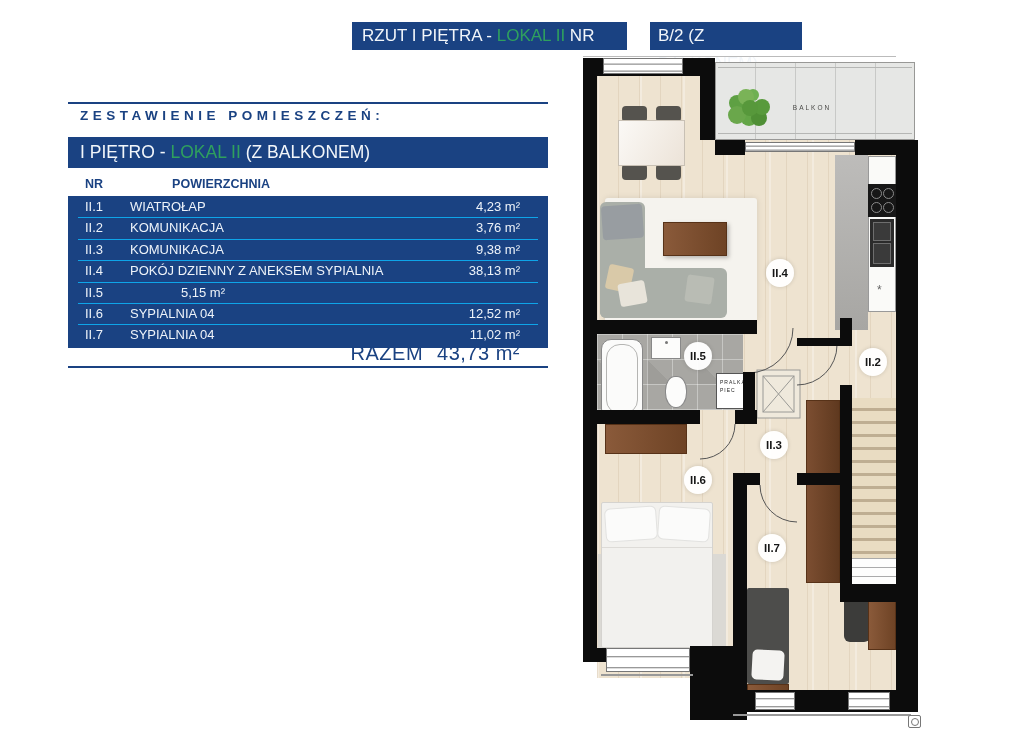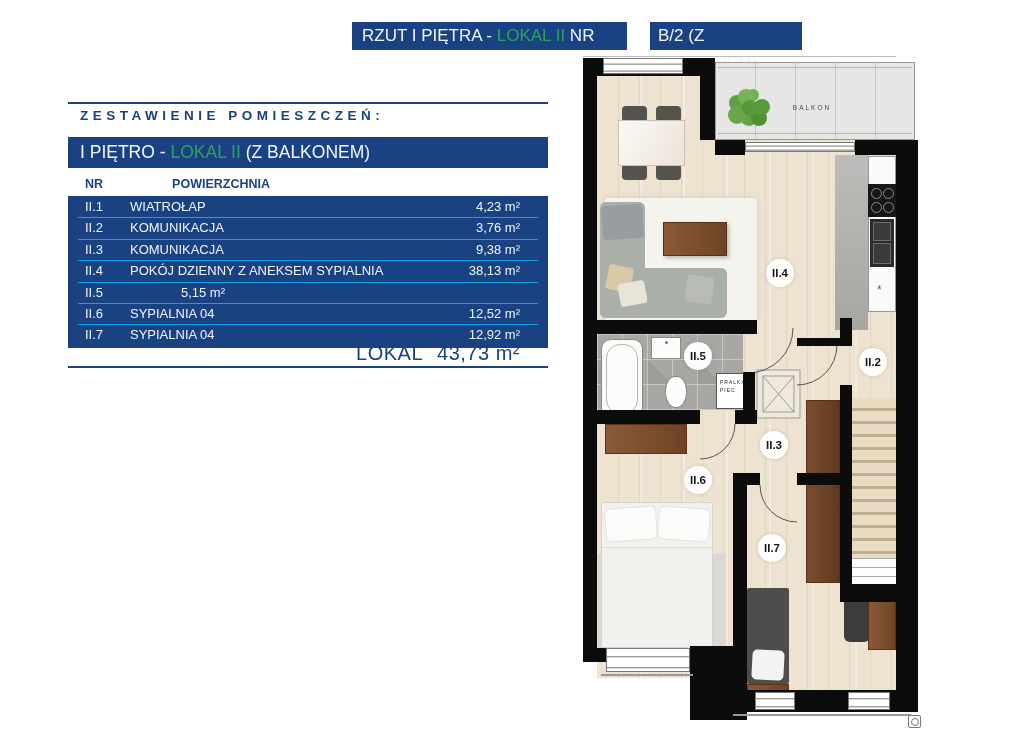--- a/index.html
+++ b/index.html
@@ -127,25 +127,25 @@
         <span class="c-area">5,15 m²</span>
       </div>
     <div class="trow">
         <span class="c-nr">II.6</span>
         <span class="c-name">SYPIALNIA 04</span>
         <span class="c-area">12,52 m²</span>
       </div>
     <div class="trow">
         <span class="c-nr">II.7</span>
         <span class="c-name">SYPIALNIA 04</span>
-        <span class="c-area">12,92 m²</span>
+        <span class="c-area">11,02 m²</span>
       </div>
   </div>
 
-  <div id="razem"><span>LOKAL</span><span class="val">43,73 m²</span></div>
+  <div id="razem"><span>RAZEM</span><span class="val">43,73 m²</span></div>
   <div class="rule" style="left:68px;top:366px;width:480px;"></div>
 
   <div id="plan">
 
     <div class="flr" style="left:14px;top:20px;width:299px;height:636px;"></div>
 
     <div id="balcony">
       <div class="bal-line" style="top:4px;"></div>
       <div class="bal-line" style="bottom:5px;"></div>
     </div>

